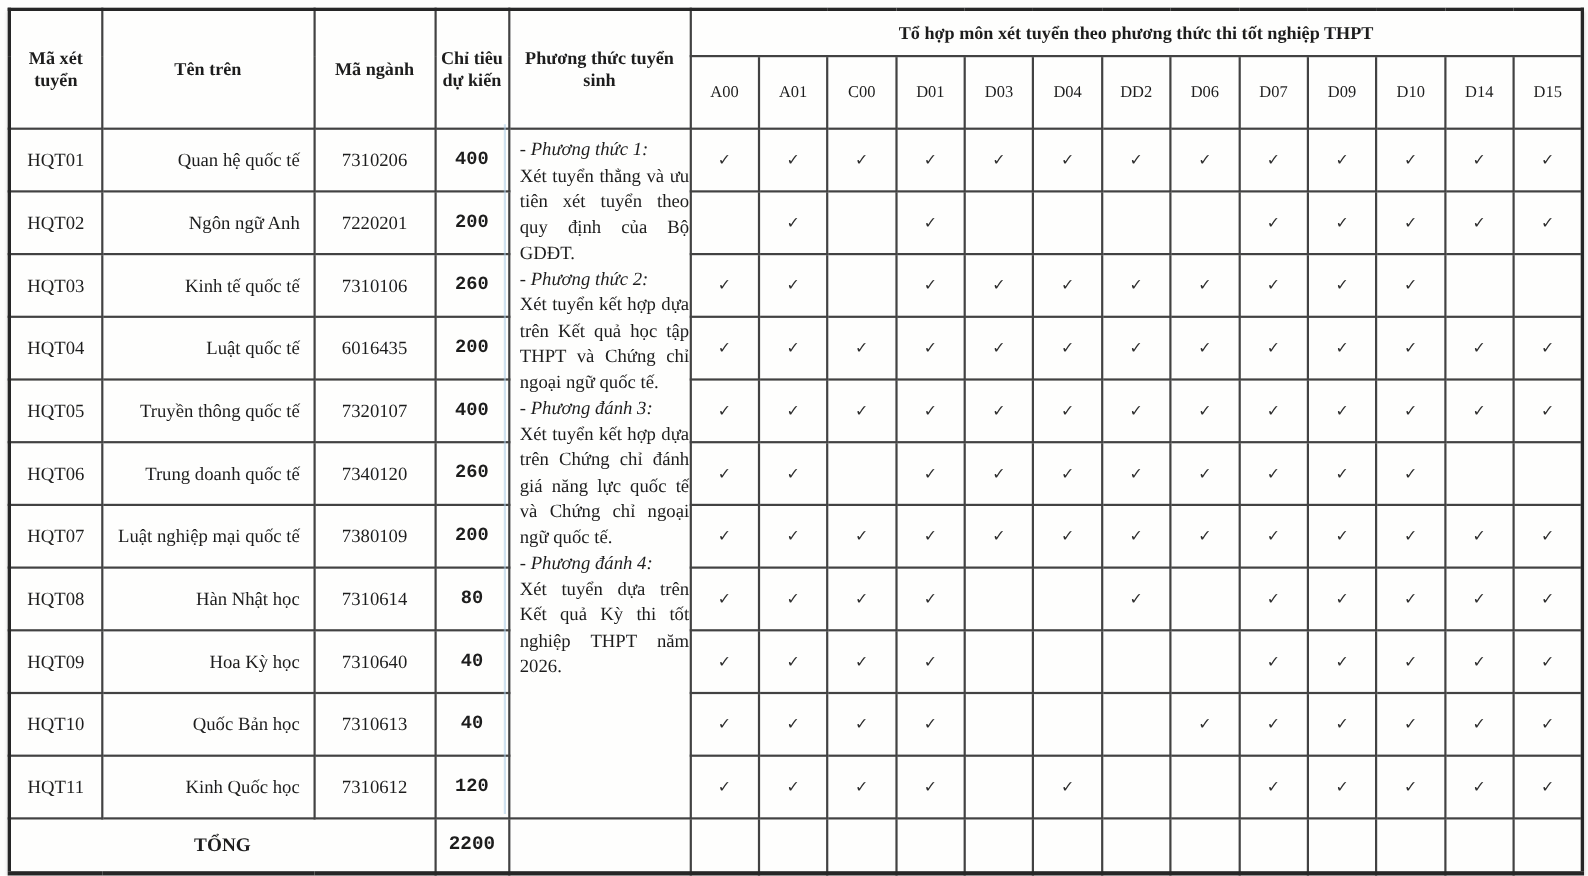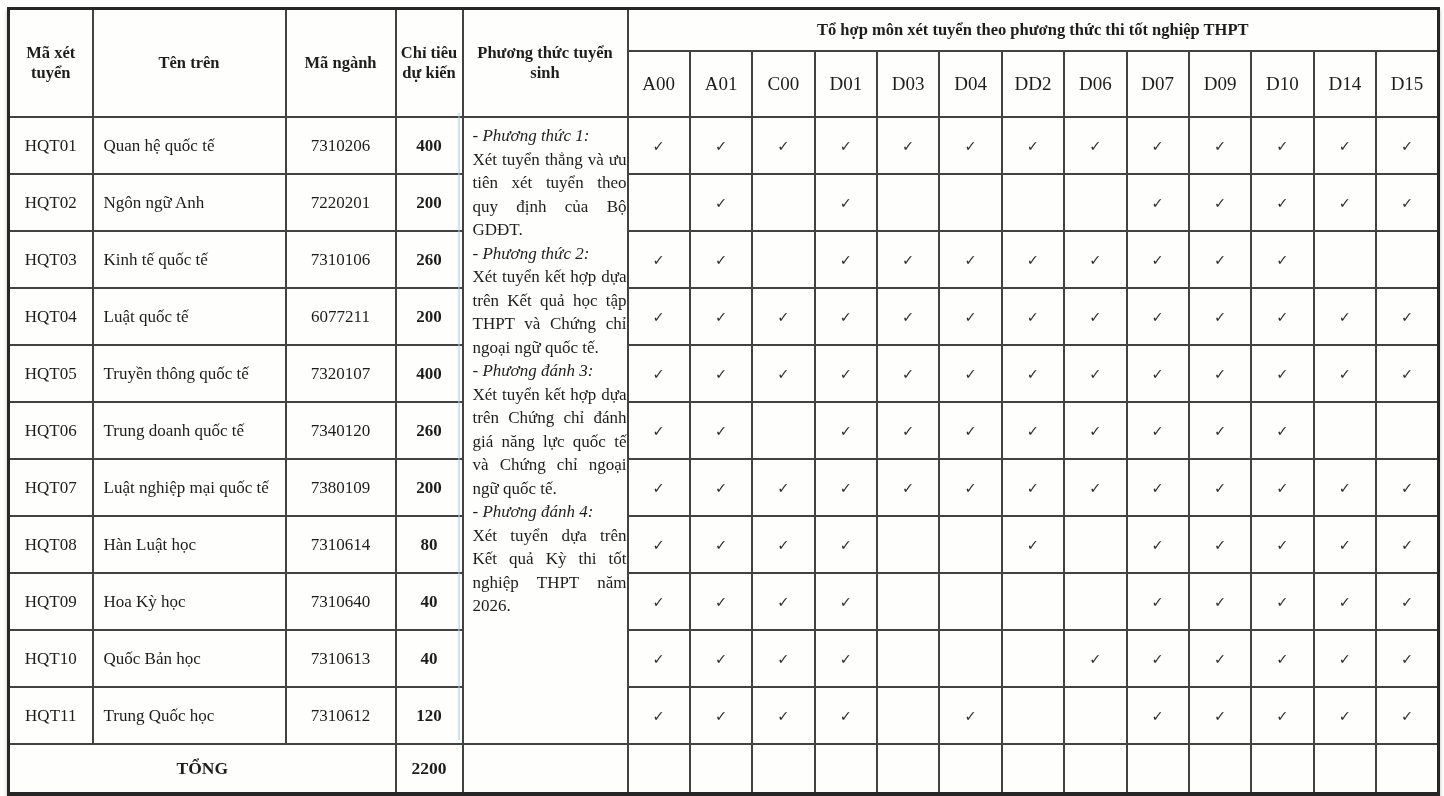--- a/index.html
+++ b/index.html
@@ -27,26 +27,26 @@
     background: #fefefd;
   }
   th, td {
     border: 2px solid #424242;
     padding: 2px 4px;
     text-align: center;
     vertical-align: middle;
     overflow: hidden;
   }
   thead th { font-weight: bold; font-size: 16.5px; line-height: 1.2; }
-  th.combo-th { font-weight: normal; font-size: 19px; height: 60px; }
+  th.combo-th { font-weight: normal; font-size: 15px; height: 60px; }
   tr.hdr-top th { height: 36px; }
   tbody tr.data-row { height: 57px; }
   tbody td { font-size: 17px; }
-  td.td-name { text-align: left; padding: 2px 12px 2px 10px; line-height: 1.15; }
-  td.td-quota { font-weight: bold; }
+  td.td-name { text-align: right; padding: 2px 12px 2px 10px; line-height: 1.15; }
+  td.td-quota { font-weight: bold; font-family: Liberation Mono, monospace; }
   td.check-cell {
     font-family: "DejaVu Sans", sans-serif;
     font-size: 14.5px;
     color: #2e2e2e;
   }
   td.method-cell {
     vertical-align: top;
     text-align: justify;
     padding: 6px 0 2px 9px;
     font-size: 17px;
@@ -161,21 +161,21 @@
           <td class="check-cell">✓</td>
           <td class="check-cell">✓</td>
           <td class="check-cell">✓</td>
           <td class="check-cell">✓</td>
           <td class="check-cell"></td>
           <td class="check-cell"></td>
         </tr>
         <tr class="data-row">
           <td>HQT04</td>
           <td class="td-name">Luật quốc tế</td>
-          <td>6077211</td>
+          <td>6016435</td>
           <td class="td-quota">200</td>
           <td class="check-cell">✓</td>
           <td class="check-cell">✓</td>
           <td class="check-cell">✓</td>
           <td class="check-cell">✓</td>
           <td class="check-cell">✓</td>
           <td class="check-cell">✓</td>
           <td class="check-cell">✓</td>
           <td class="check-cell">✓</td>
           <td class="check-cell">✓</td>
@@ -236,21 +236,21 @@
           <td class="check-cell">✓</td>
           <td class="check-cell">✓</td>
           <td class="check-cell">✓</td>
           <td class="check-cell">✓</td>
           <td class="check-cell">✓</td>
           <td class="check-cell">✓</td>
           <td class="check-cell">✓</td>
         </tr>
         <tr class="data-row">
           <td>HQT08</td>
-          <td class="td-name">Hàn Luật học</td>
+          <td class="td-name">Hàn Nhật học</td>
           <td>7310614</td>
           <td class="td-quota">80</td>
           <td class="check-cell">✓</td>
           <td class="check-cell">✓</td>
           <td class="check-cell">✓</td>
           <td class="check-cell">✓</td>
           <td class="check-cell"></td>
           <td class="check-cell"></td>
           <td class="check-cell">✓</td>
           <td class="check-cell"></td>
@@ -293,21 +293,21 @@
           <td class="check-cell"></td>
           <td class="check-cell">✓</td>
           <td class="check-cell">✓</td>
           <td class="check-cell">✓</td>
           <td class="check-cell">✓</td>
           <td class="check-cell">✓</td>
           <td class="check-cell">✓</td>
         </tr>
         <tr class="data-row">
           <td>HQT11</td>
-          <td class="td-name">Trung Quốc học</td>
+          <td class="td-name">Kinh Quốc học</td>
           <td>7310612</td>
           <td class="td-quota">120</td>
           <td class="check-cell">✓</td>
           <td class="check-cell">✓</td>
           <td class="check-cell">✓</td>
           <td class="check-cell">✓</td>
           <td class="check-cell"></td>
           <td class="check-cell">✓</td>
           <td class="check-cell"></td>
           <td class="check-cell"></td>

